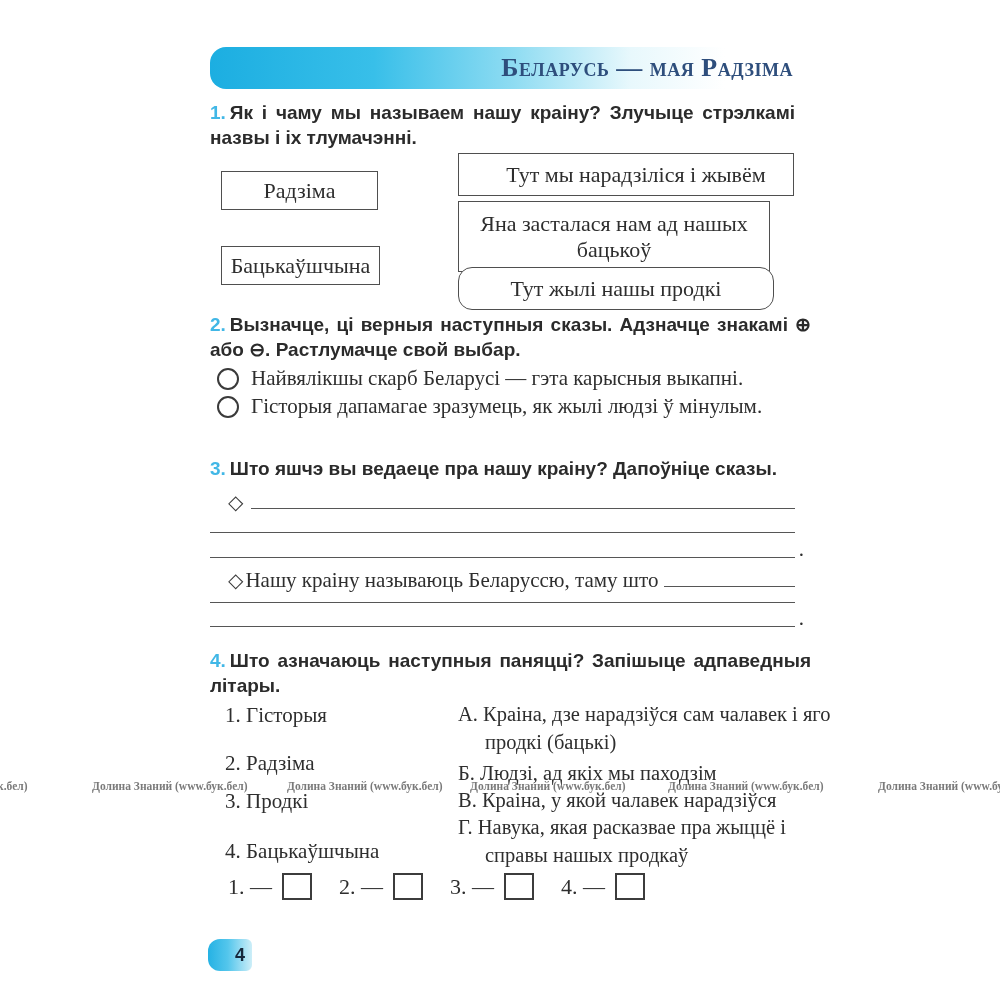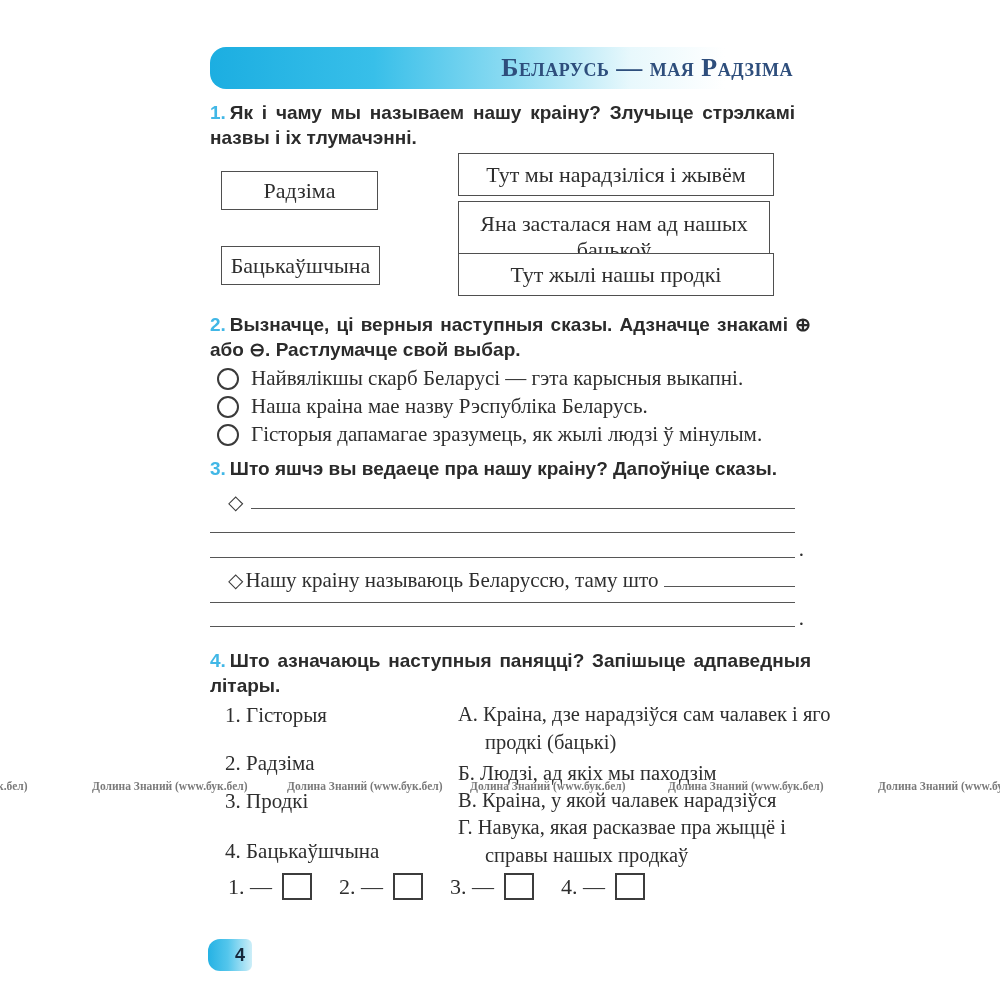--- a/index.html
+++ b/index.html
@@ -105,36 +105,32 @@
   <span class="band-title">Беларусь — мая Радзіма</span>
 </div>
 
 <div class="task-head" style="top:100px;width:585px;">
   <span class="task-num">1.</span><span>Як і чаму мы называем нашу краіну? Злучыце стрэлкамі назвы і іх тлумачэнні.</span>
 </div>
 
 <div class="mbox" style="left:221px;top:171px;width:155px;height:37px;">Радзіма</div>
 <div class="mbox" style="left:221px;top:246px;width:157px;height:37px;">Бацькаўшчына</div>
 
-<div class="mbox" style="left:458px;top:153px;width:314px;height:41px;">Тут мы нарадзіліся і жывём</div>
+<div class="mbox" style="left:458px;top:153px;width:314px;height:41px;padding-left:20px;">Тут мы нарадзіліся і жывём</div>
 <div class="mbox" style="left:458px;top:201px;width:312px;height:71px;padding:0 20px;box-sizing:border-box;">Яна засталася нам ад нашых бацькоў</div>
-<div class="mbox" style="left:458px;top:253px;width:314px;height:41px;">Тут жылі нашы продкі</div>
+<div class="mbox" style="left:458px;top:267px;width:314px;height:41px;border-radius:14px;">Тут жылі нашы продкі</div>
 
 <div class="task-head" style="top:312px;width:601px;">
   <span class="task-num">2.</span><span>Вызначце, ці верныя наступныя сказы. Адзначце знакамі ⊕ або ⊖. Растлумачце свой выбар.</span>
 </div>
 
 <div class="t2-items">
   <div class="t2-row">
     <span class="circle"></span>
     <span class="t2-text">Найвялікшы скарб Беларусі — гэта карысныя выкапні.</span>
-  </div>
-  <div class="t2-row">
-    <span class="circle"></span>
-    <span class="t2-text">Наша краіна мае назву Рэспубліка Беларусь.</span>
   </div>
   <div class="t2-row">
     <span class="circle"></span>
     <span class="t2-text">Гісторыя дапамагае зразумець, як жылі людзі ў мінулым.</span>
   </div>
 </div>
 
 <div class="task-head" style="top:456px;width:601px;">
   <span class="task-num">3.</span><span>Што яшчэ вы ведаеце пра нашу краіну? Дапоўніце сказы.</span>
 </div>

